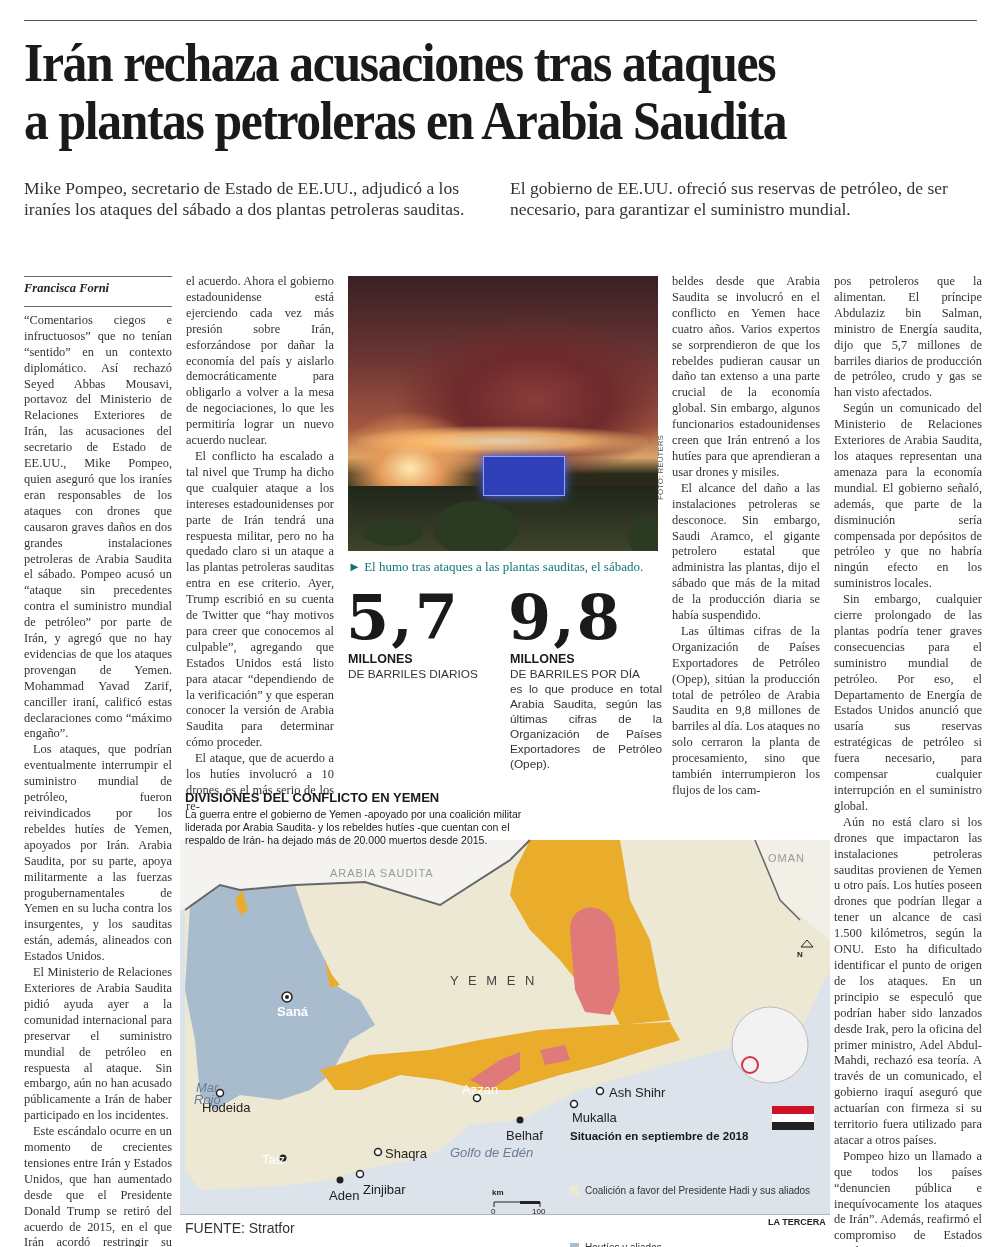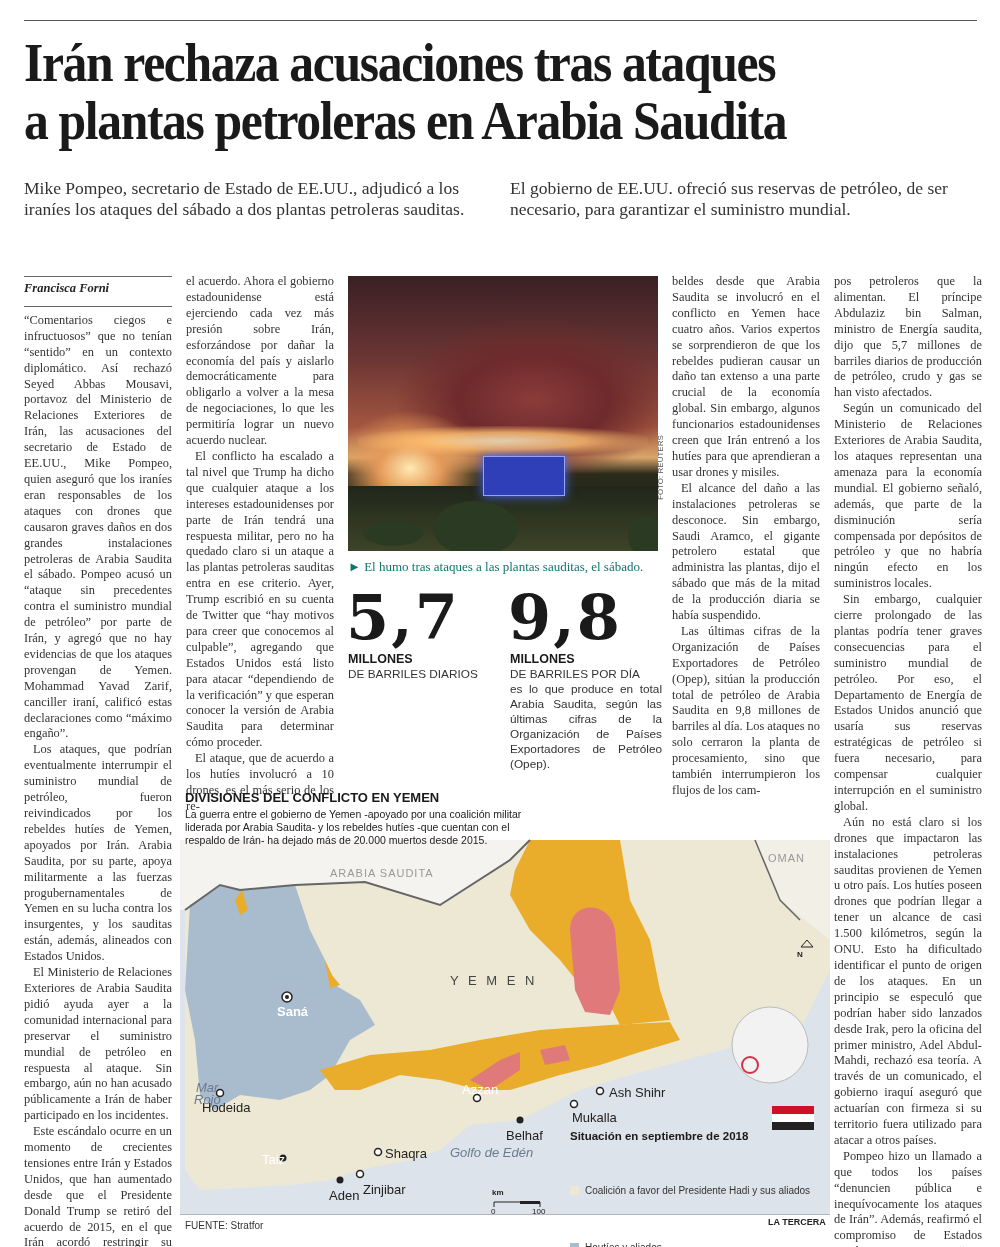--- a/index.html
+++ b/index.html
@@ -24,21 +24,21 @@
   .credit { position: absolute; left: 656px; top: 500px; font-family: "Liberation Sans", sans-serif; font-size: 8px; color: #555; transform: rotate(-90deg); transform-origin: left top; white-space: nowrap; }
   .caption { position: absolute; left: 348px; top: 559px; font-family: "Liberation Serif", serif; font-size: 13px; color: #0f766e; text-align: center; }
   .bignum { position: absolute; top: 585px; font-family: "DejaVu Serif", serif; font-weight: bold; font-size: 62px; line-height: 66px; color: #1a1a1a; letter-spacing: 2px; }
   .stat-label { position: absolute; top: 652px; font-family: "Liberation Sans", sans-serif; font-size: 11.8px; line-height: 15px; color: #333; }
   .stat-label .big { font-weight: bold; font-size: 12.5px; color: #1a1a1a; }
   .stat-label .cap { text-transform: uppercase; }
   .map-box { position: absolute; left: 180px; top: 790px; width: 600px; height: 440px; }
   .map-title { font-family: "Liberation Sans", sans-serif; font-weight: bold; font-size: 13px; color: #1a1a1a; margin-left: 5px; }
   .map-sub { font-family: "Liberation Sans", sans-serif; font-size: 10.5px; line-height: 13px; color: #222; margin-left: 5px; width: 340px; margin-top: 3px; }
   .map-svg { position: absolute; left: 0; top: 0; }
-  .src { position: absolute; left: 185px; top: 1220px; font-family: "Liberation Sans", sans-serif; font-size: 10px; color: #333; }
+  .src { position: absolute; left: 185px; top: 1220px; font-family: "Liberation Sans", sans-serif; font-size: 14px; color: #333; }
   .brand { position: absolute; left: 768px; top: 1217px; font-family: "Liberation Sans", sans-serif; font-weight: bold; font-size: 9px; color: #222; }
   .legend { position: absolute; left: 570px; top: 1130px; font-family: "Liberation Sans", sans-serif; }
   .legend .lt { font-weight: bold; font-size: 11.5px; color: #1a1a1a; margin-bottom: 15px; }
   .legend .li { font-size: 10px; color: #333; height: 17px; display: flex; align-items: center; margin-top: 40px; }
   .legend .sw { width: 9px; height: 9px; margin-right: 6px; display: inline-block; }
   .maplbl { position: absolute; font-family: "Liberation Sans", sans-serif; font-size: 13px; color: #222; white-space: nowrap; }
 </style>
 </head>
 <body>
 

